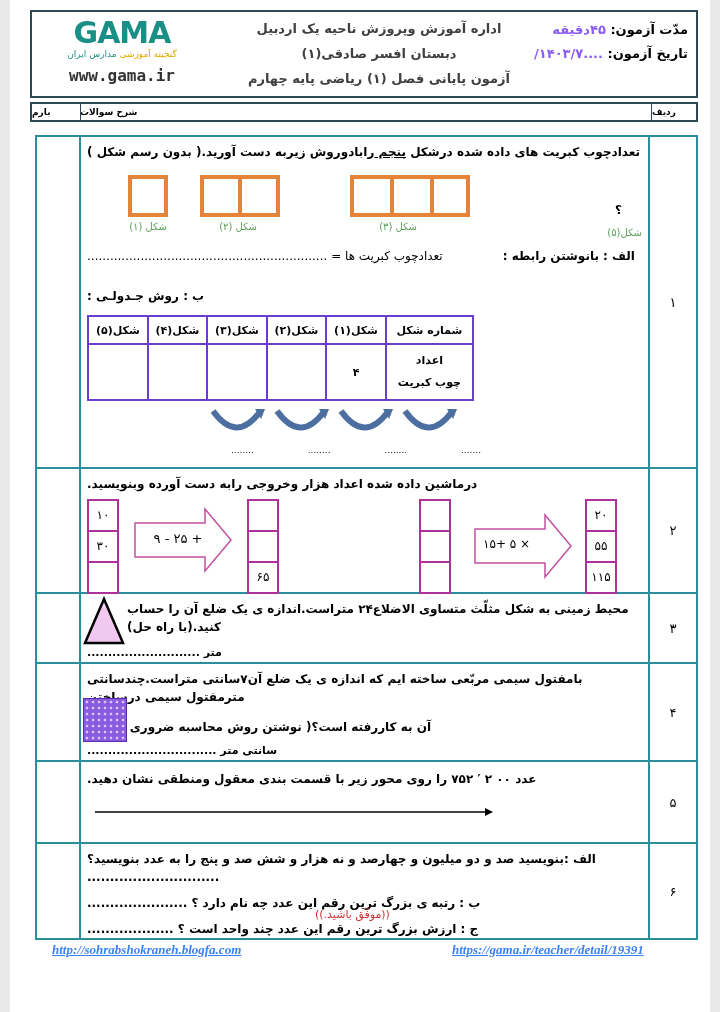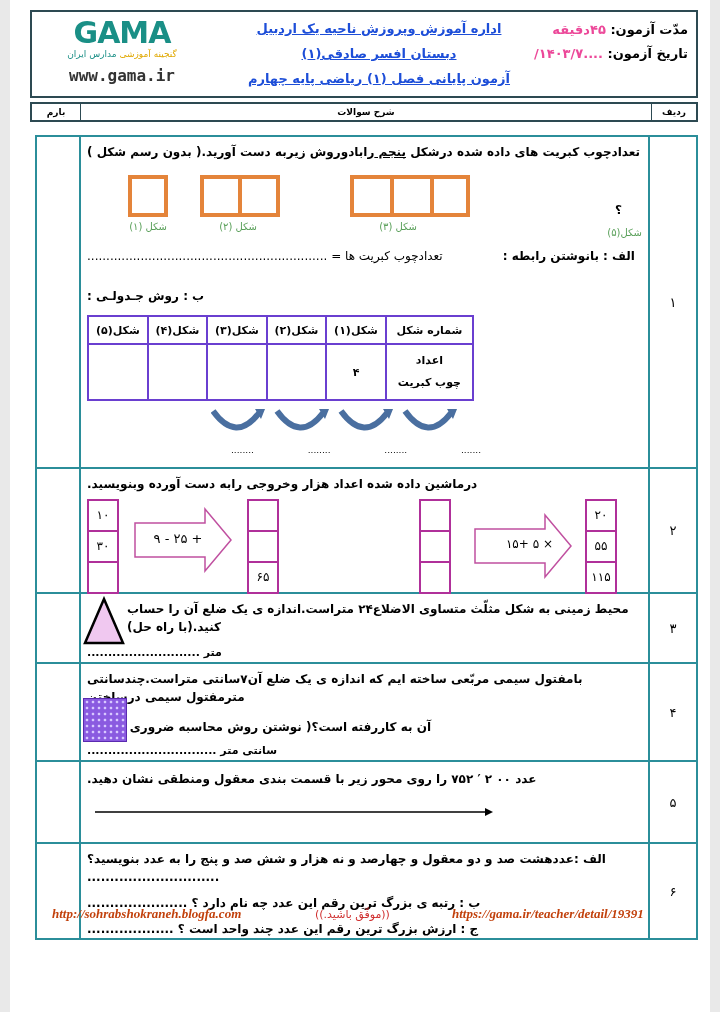--- a/index.html
+++ b/index.html
@@ -1,48 +1,48 @@
 <!DOCTYPE html>
 <html><head>
 <meta charset="utf-8">
 <style>
   html, body { margin:0; padding:0; }
   body { width:720px; height:1012px; background:#fff; font-family:"DejaVu Sans", sans-serif; position:relative; overflow:hidden; color:#000; }
   .page-edge { position:absolute; left:0; top:0; width:10px; height:1012px; background:#e9e9e9; }
   .page-edge.r { left:auto; right:0; }
   .header { position:absolute; left:30px; top:10px; width:668px; height:88px; border:2px solid #2d4a52; box-sizing:border-box; direction:rtl; }
   .h-right { position:absolute; right:8px; top:6px; font-size:13px; line-height:24px; text-align:right; font-weight:bold; }
-  .h-right .v { color:#ec4899; font-weight:bold; }
-  .h-center { position:absolute; left:200px; right:170px; top:4px; text-align:center; color:#1d4ed8; font-weight:bold; font-size:13px; line-height:25px;text-decoration:underline; }
+  .h-right .v { color:#8b5cf6; font-weight:bold; }
+  .h-center { position:absolute; left:200px; right:170px; top:4px; text-align:center; color:#404040; font-weight:bold; font-size:13px; line-height:25px; }
   .h-left { position:absolute; left:10px; top:6px; width:160px; text-align:center; direction:ltr; }
   .logo { font-family:"DejaVu Sans", sans-serif; font-weight:bold; font-size:30px; color:#1a8f86; letter-spacing:-1px; line-height:30px; }
   .logo-sub { font-size:9px; color:#1a8f86; direction:rtl; line-height:12px; }
   .logo-sub .y { color:#e0a800; }
   .site { font-family:"DejaVu Sans Mono", monospace; font-size:16px; font-weight:bold; color:#333; margin-top:6px; }
   .col-head { position:absolute; left:30px; top:102px; width:668px; height:20px; border:2px solid #2d4a52; box-sizing:border-box; direction:rtl; font-size:9px; font-weight:bold; }
-  .col-head div { position:absolute; top:0; height:16px; line-height:16px; text-align:center; }
+  .col-head div { position:absolute; top:0; height:16px; line-height:16px; text-align:left; }
   .ch-radif { right:0; width:44px; border-left:1px solid #2d4a52; }
   .ch-sharh { right:44px; left:48px; }
   .ch-barem { left:0; width:48px; border-right:1px solid #2d4a52; }
   .qtable { position:absolute; left:35px; top:135px; width:663px; border-collapse:collapse; direction:rtl; }
   .qtable td { border:2px solid #2b8e9a; vertical-align:top; }
   .qnum { width:44px; text-align:center; vertical-align:middle !important; font-size:13px; }
   .qbarem { width:40px; }
   .qbody { position:relative; padding:0 6px; font-size:12px; font-weight:bold; }
   .qtext { text-align:left; line-height:18px; }
   .green { color:#5aa05a; font-weight:normal; font-size:10px; }
   .dots { letter-spacing:0; font-weight:normal; }
   .u { text-decoration:underline; }
   .sq { position:absolute; border:4px solid #e4843a; box-sizing:border-box; }
   .mtable { border-collapse:collapse; direction:rtl; font-size:11px; }
   .mtable td { border:2px solid #6a3fd0 !important; text-align:center; vertical-align:middle !important; }
   .mbox { position:absolute; width:32px; border:2px solid #b0309a; box-sizing:border-box; }
   .mbox div { height:29px; border-bottom:2px solid #b0309a; text-align:center; line-height:29px; font-size:12px; font-weight:normal; direction:rtl; }
   .mbox div:last-child { border-bottom:none; }
-  .footer a { position:absolute; top:906px; font-family:"Liberation Serif", serif; font-style:italic; font-weight:bold; font-size:13px; color:#c2410c; }
+  .footer a { position:absolute; top:942px; font-family:"Liberation Serif", serif; font-style:italic; font-weight:bold; font-size:13px; color:#3b82f6; text-decoration:underline; }
   .footer .mid { position:absolute; top:908px; left:315px; font-size:11px; color:#d03030; direction:rtl; }
 </style>
 </head>
 <body>
 
 <div class="page-edge"></div>
 <div class="page-edge r"></div>
 
 <div class="header">
   <div class="h-right">
@@ -157,21 +157,21 @@
             <div>۶۵</div>
           </div>
       <div class="mbox" style="left:338px;top:30px">
             <div></div>
             <div></div>
             <div></div>
           </div>
       <svg style="position:absolute;left:392px;top:44px" width="100" height="66">
             <polygon points="2,16 72,16 72,2 98,33 72,64 72,50 2,50" fill="#fff" stroke="#c050a0" stroke-width="1.5"></polygon>
           </svg>
-      <div style="position:absolute;left:402px;top:68px;width:70px;text-align:right;font-size:12px;font-weight:normal;direction:rtl">× ۵ +۱۵</div>
+      <div style="position:absolute;left:402px;top:68px;width:70px;text-align:left;font-size:12px;font-weight:normal;direction:rtl">× ۵ +۱۵</div>
       <div class="mbox" style="left:504px;top:30px">
             <div>۲۰</div>
             <div>۵۵</div>
             <div>۱۱۵</div>
           </div>
     </td>
     <td class="qbarem"></td>
   </tr>
 
   <tr style="height:56px">
@@ -205,21 +205,21 @@
             <line x1="0" y1="6" x2="390" y2="6" stroke="#000" stroke-width="1.5"></line>
             <polygon points="390,2 398,6 390,10" fill="#000"></polygon>
           </svg>
     </td>
     <td class="qbarem"></td>
   </tr>
 
   <tr style="height:86px">
     <td class="qnum">۶</td>
     <td class="qbody">
-      <div class="qtext" style="margin-top:6px">الف :عددهشت صد و دو معقول و چهارصد و نه هزار و شش صد و پنج را به عدد بنویسید؟ .............................</div>
+      <div class="qtext" style="margin-top:6px">الف :بنویسید صد و دو میلیون و چهارصد و نه هزار و شش صد و پنج را به عدد بنویسید؟ .............................</div>
       <div class="qtext" style="margin-top:8px">ب : رتبه ی بزرگ ترین رقم این عدد چه نام دارد ؟ ......................</div>
       <div class="qtext" style="margin-top:8px">ج : ارزش بزرگ ترین رقم این عدد چند واحد است ؟ ...................</div>
     </td>
     <td class="qbarem"></td>
   </tr>
 </tbody>
   </table>
 
 <div class="footer">
   <a style="left:52px">http://sohrabshokraneh.blogfa.com</a>

